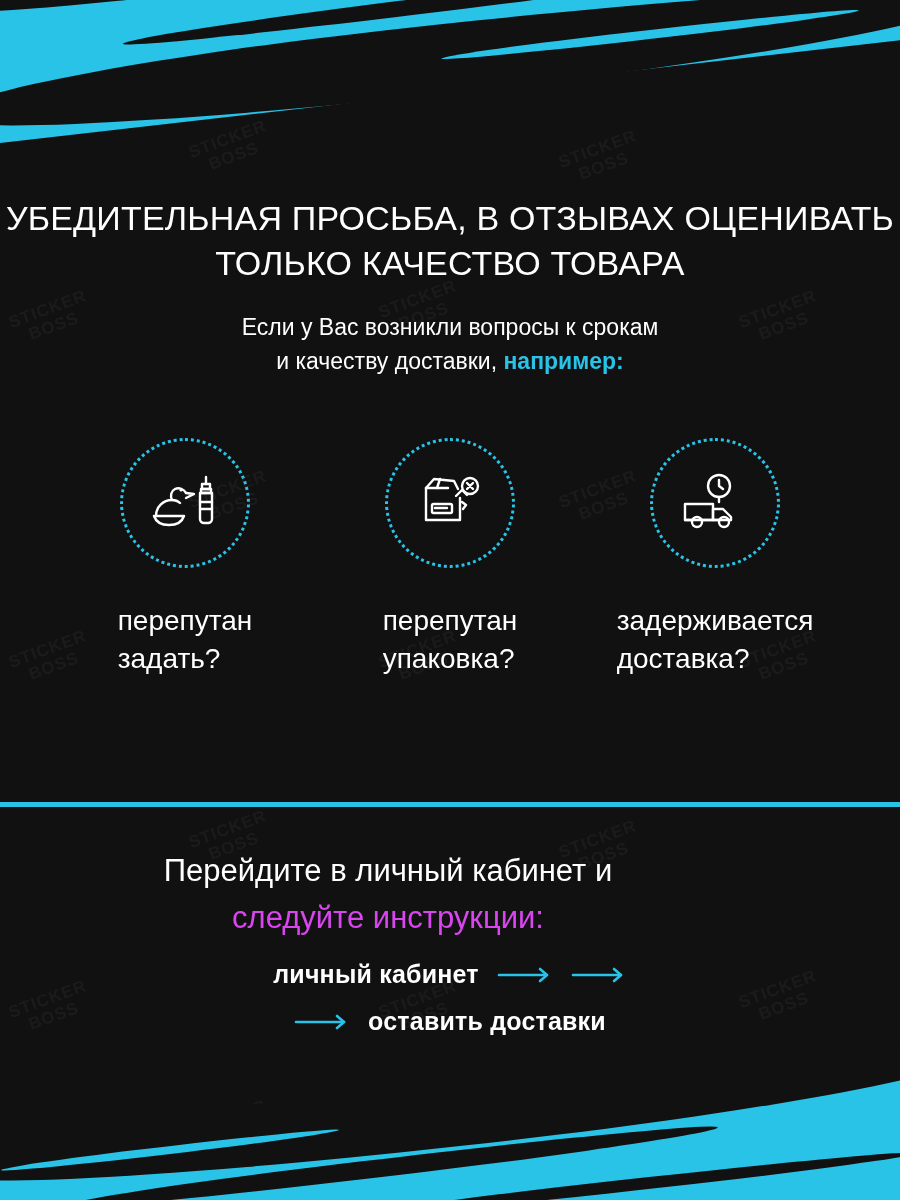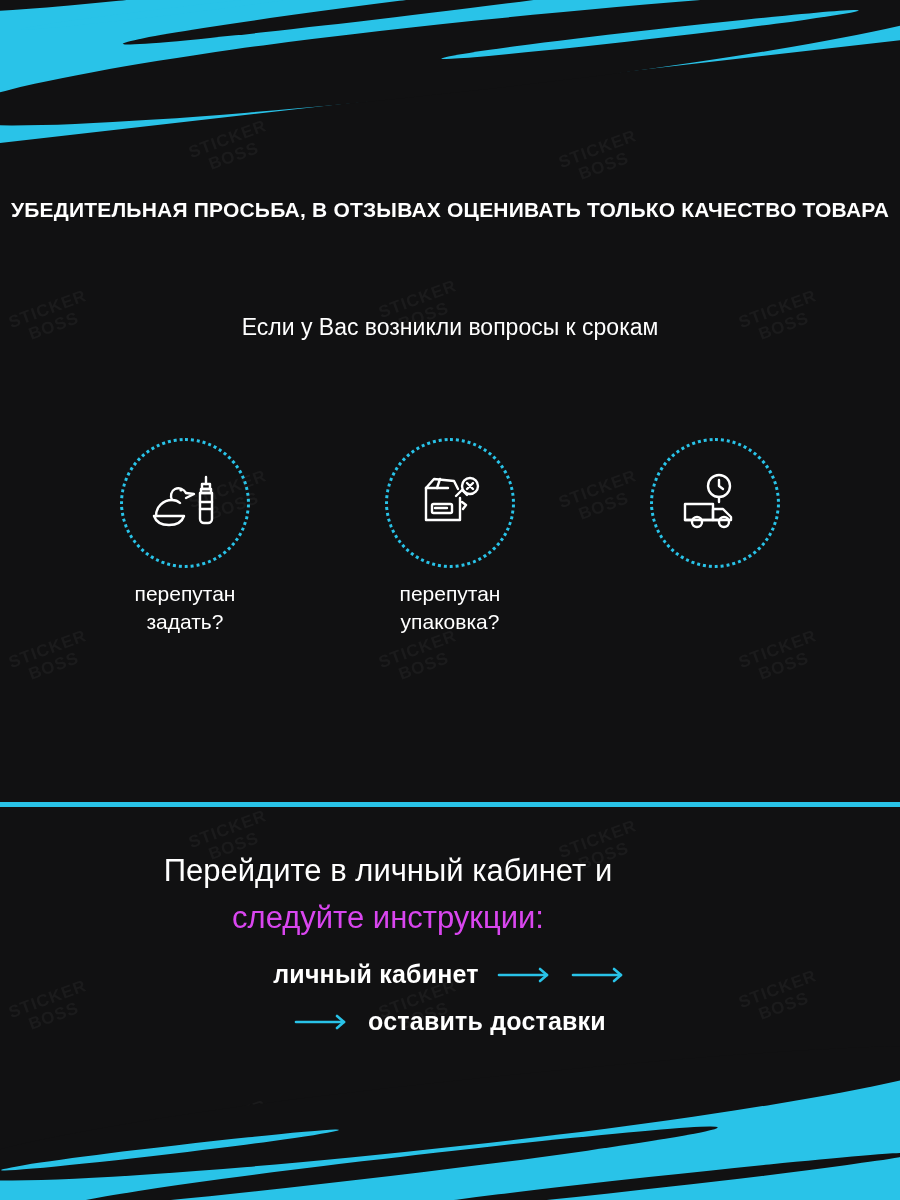--- a/index.html
+++ b/index.html
@@ -85,22 +85,22 @@
     width: 900px;
     height: 1200px;
   }
 
   .headline {
     position: absolute;
     top: 196px;
     left: 0;
     width: 900px;
     text-align: center;
-    font-size: 21px;
-    font-weight: bold;
+    font-size: 34px;
+    font-weight: normal;
     line-height: 1.31;
     letter-spacing: 0.2px;
     color: #ffffff;
   }
 
   .subtext {
     position: absolute;
     top: 310px;
     left: 0;
     width: 900px;
@@ -132,23 +132,22 @@
   .circle {
     width: 124px;
     height: 124px;
     border-radius: 50%;
     border: 3px dotted #29c3e8;
     display: flex;
     align-items: center;
     justify-content: center;
   }
   .icon-caption {
-    margin-top: 12px;
-    text-align: center;
-    font-size: 21px;
+    margin-top: 34px;
+    font-size: 28px;
     line-height: 1.35;
     color: #ffffff;
   }
 
   .cta {
     position: absolute;
     top: 698px;
     left: 0;
     width: 900px;
     text-align: center;
@@ -256,20 +255,21 @@
   </div>
 
   <div class="divider" style="top:802px;"></div>
 
   <div class="content">
 
     <div class="headline">УБЕДИТЕЛЬНАЯ ПРОСЬБА, В ОТЗЫВАХ ОЦЕНИВАТЬ ТОЛЬКО КАЧЕСТВО ТОВАРА</div>
 
     <div class="subtext">
       <div>Если у Вас возникли вопросы к срокам</div>
+      <div><span>и качеству доставки, </span><span class="accent">например:</span></div>
     </div>
 
     <div class="icon-row">
 
       <div class="icon-col">
         <div class="circle">
           <span>
             <svg width="74" height="58" viewBox="0 0 74 58" fill="none" stroke="#ffffff" stroke-width="2.4" stroke-linecap="round" stroke-linejoin="round">
 
               <path d="M8 44c0-9 7-16 16-16 3 0 6 1 8 3"></path>
@@ -329,20 +329,24 @@
               <path d="M40 8v6l4 3"></path>
               <path d="M40 25v5"></path>
 
               <path d="M6 32h28v16H6z"></path>
               <path d="M34 37h10l8 8v3H34z"></path>
               <circle cx="18" cy="50" r="5"></circle>
               <circle cx="45" cy="50" r="5"></circle>
               <path d="M6 48h7M23 48h17"></path>
             </svg>
           </span>
+        </div>
+        <div class="icon-caption">
+          <div>задерживается</div>
+          <div>доставка?</div>
         </div>
       </div>
 
     </div>
 
 
     <div class="lower-lead">
       <div>Перейдите в личный кабинет и</div>
       <div class="accent">следуйте инструкции:</div>
     </div>

